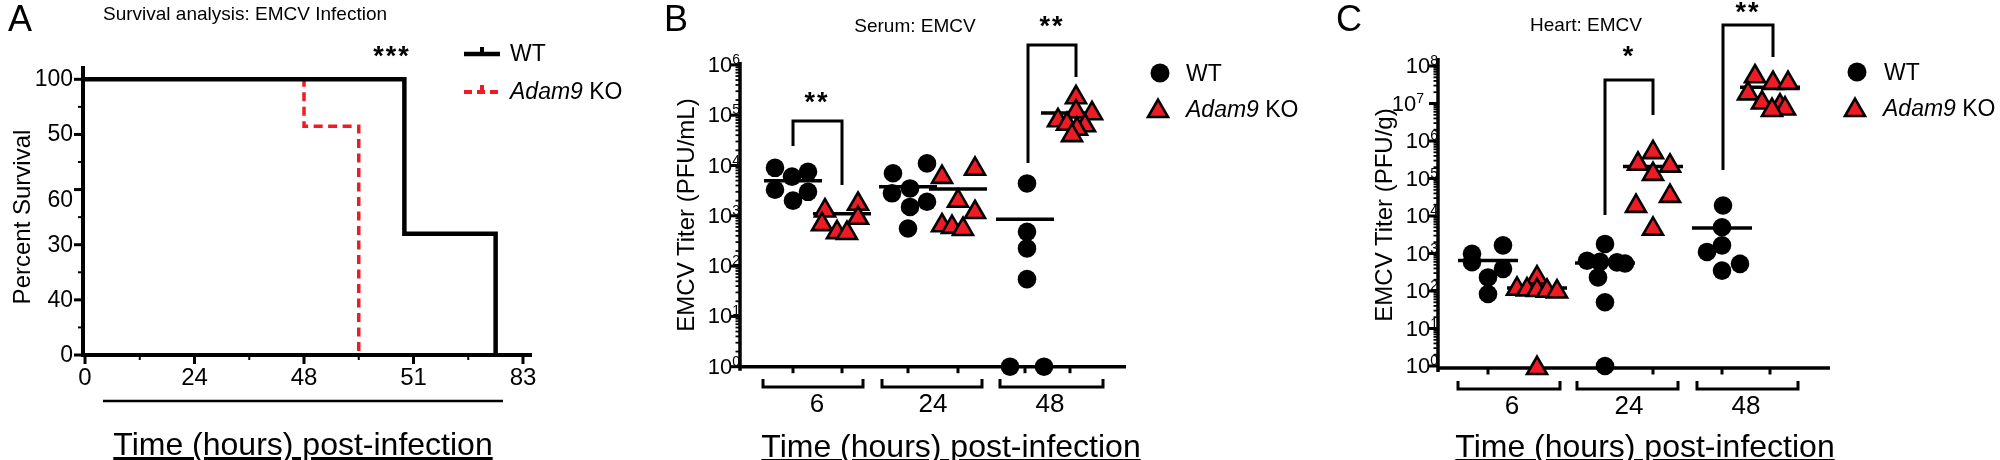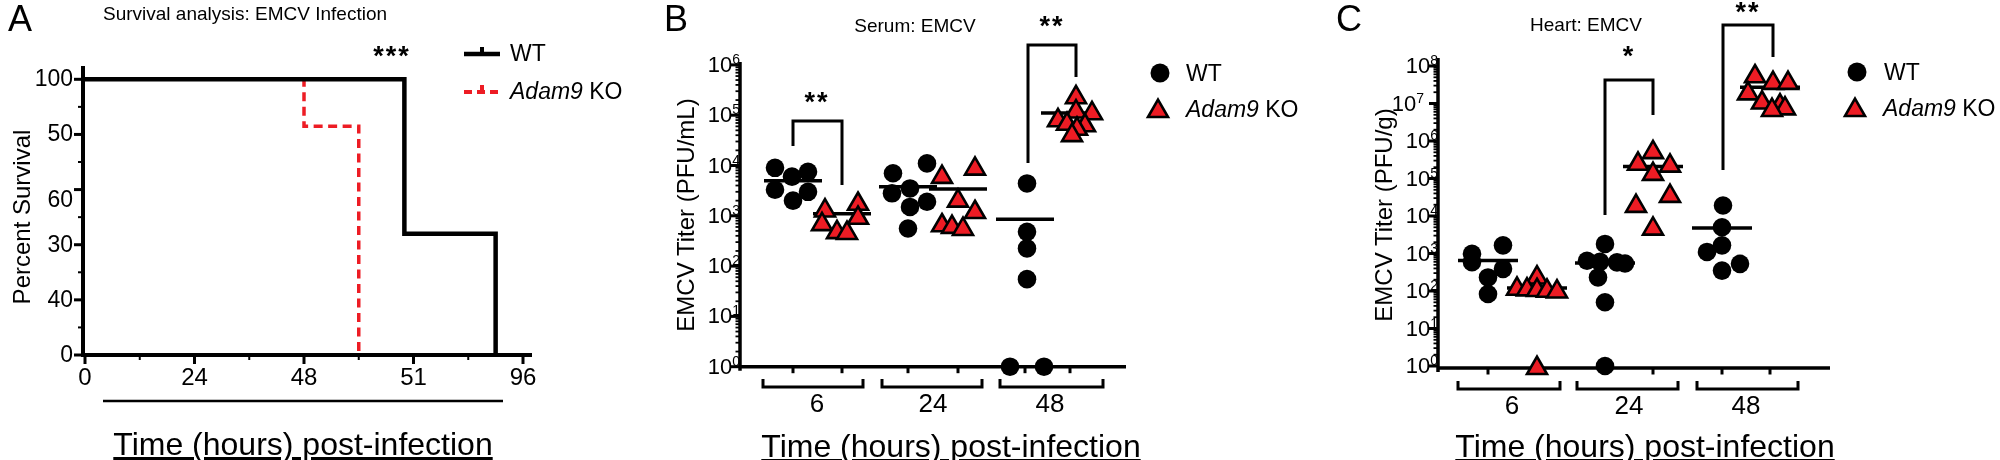--- a/index.html
+++ b/index.html
@@ -332,21 +332,21 @@
 <div class="txt tick-y" style="left: 13px; top: 66.3px;">100</div>
     <div class="txt tick-y" style="left: 13px; top: 121.44px;">50</div>
     <div class="txt tick-y" style="left: 13px; top: 187px;">60</div>
     <div class="txt tick-y" style="left: 13px; top: 231.72px;">30</div>
     <div class="txt tick-y" style="left: 13px; top: 286.86px;">40</div>
     <div class="txt tick-y" style="left: 13px; top: 342px;">0</div>
     <div class="txt tick-x" style="left: 85px; top: 364px;">0</div>
     <div class="txt tick-x" style="left: 194.5px; top: 364px;">24</div>
     <div class="txt tick-x" style="left: 304px; top: 364px;">48</div>
     <div class="txt tick-x" style="left: 413.5px; top: 364px;">51</div>
-    <div class="txt tick-x" style="left: 523px; top: 364px;">96</div>
+    <div class="txt tick-x" style="left: 523px; top: 364px;">83</div>
     <div class="txt log-tick" style="left: 680px; top: 51.9px;">10<sup>6</sup></div>
     <div class="txt log-tick" style="left: 680px; top: 102.2px;">10<sup>5</sup></div>
     <div class="txt log-tick" style="left: 680px; top: 152.5px;">10<sup>4</sup></div>
     <div class="txt log-tick" style="left: 680px; top: 202.8px;">10<sup>3</sup></div>
     <div class="txt log-tick" style="left: 680px; top: 253.1px;">10<sup>2</sup></div>
     <div class="txt log-tick" style="left: 680px; top: 303.4px;">10<sup>1</sup></div>
     <div class="txt log-tick" style="left: 680px; top: 353.7px;">10<sup>0</sup></div>
     <div class="txt sig" style="left: 817px; top: 88px;">**</div>
     <div class="txt group-label" style="left: 817px; top: 390px;">6</div>
     <div class="txt group-label" style="left: 933px; top: 390px;">24</div>

